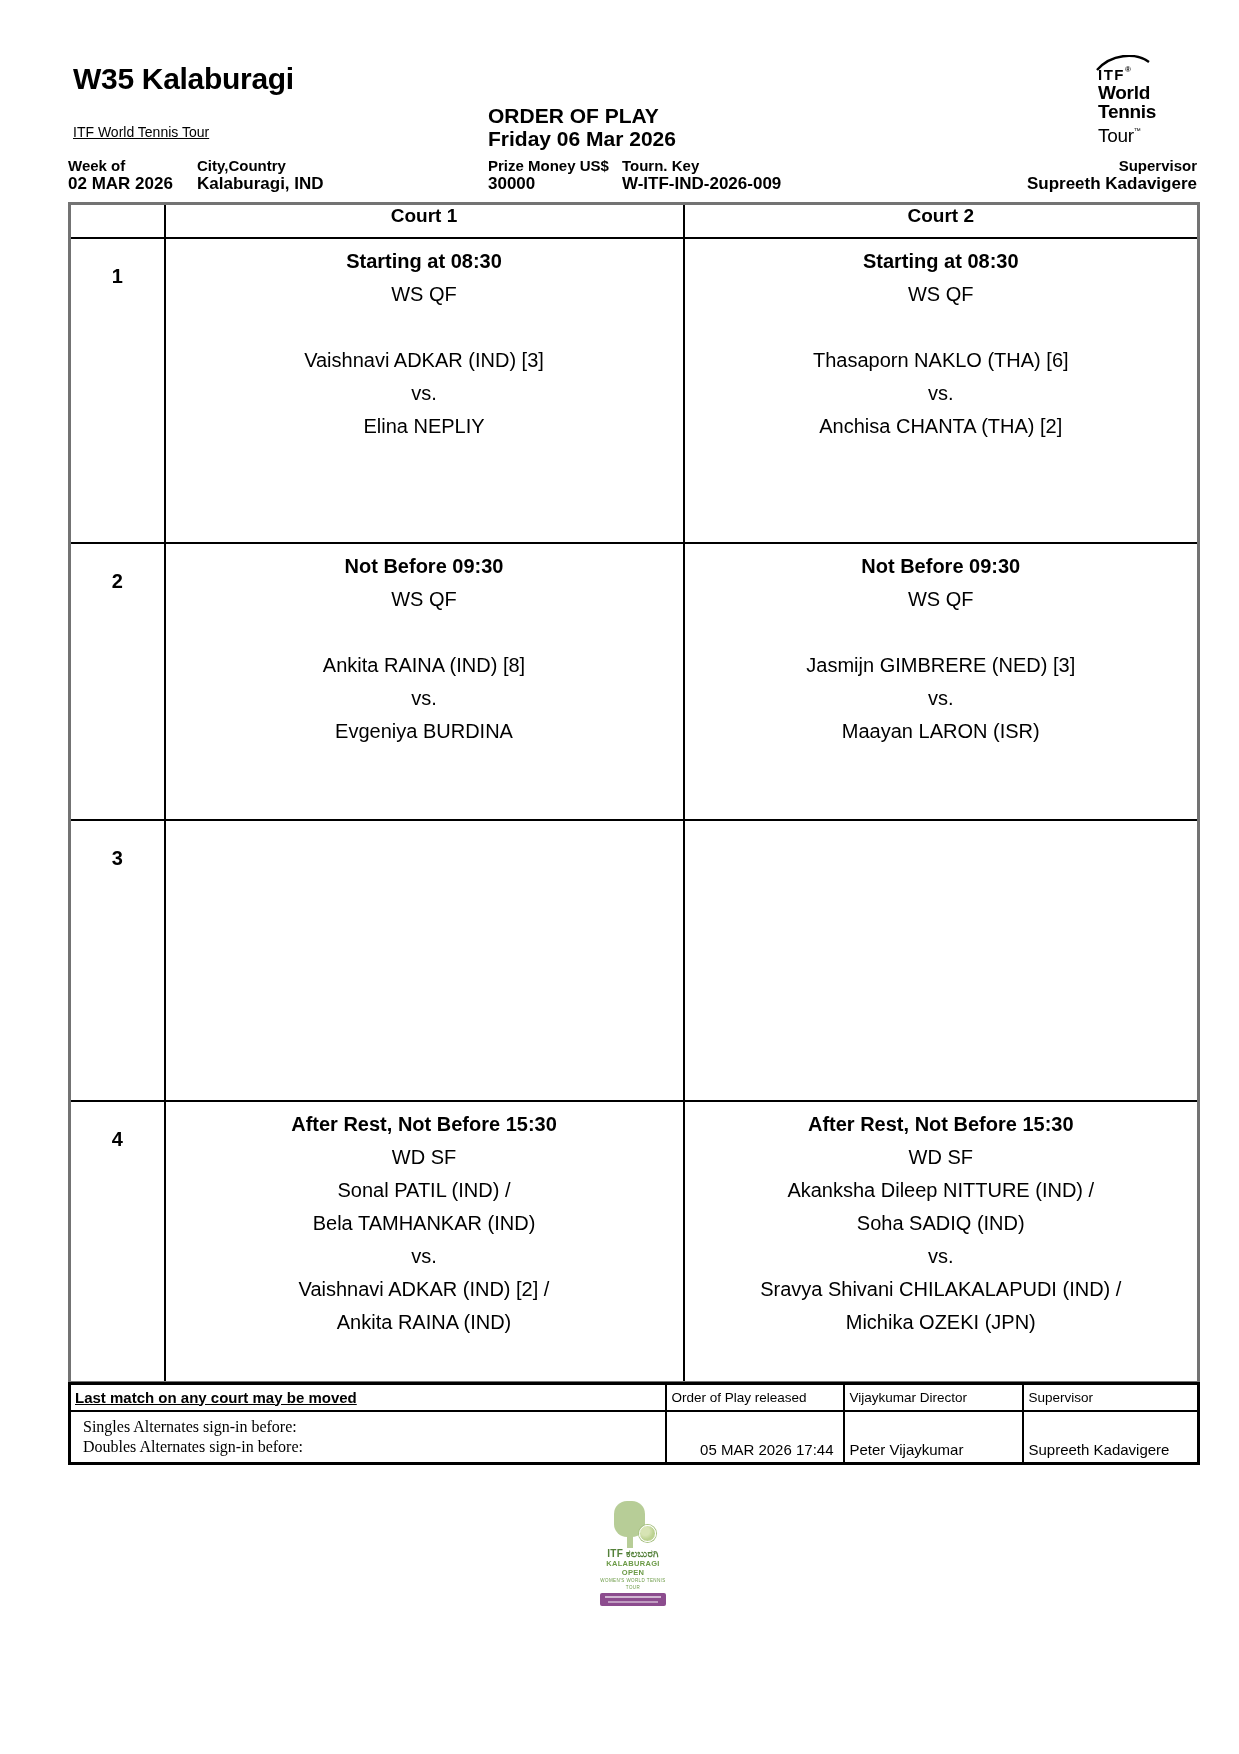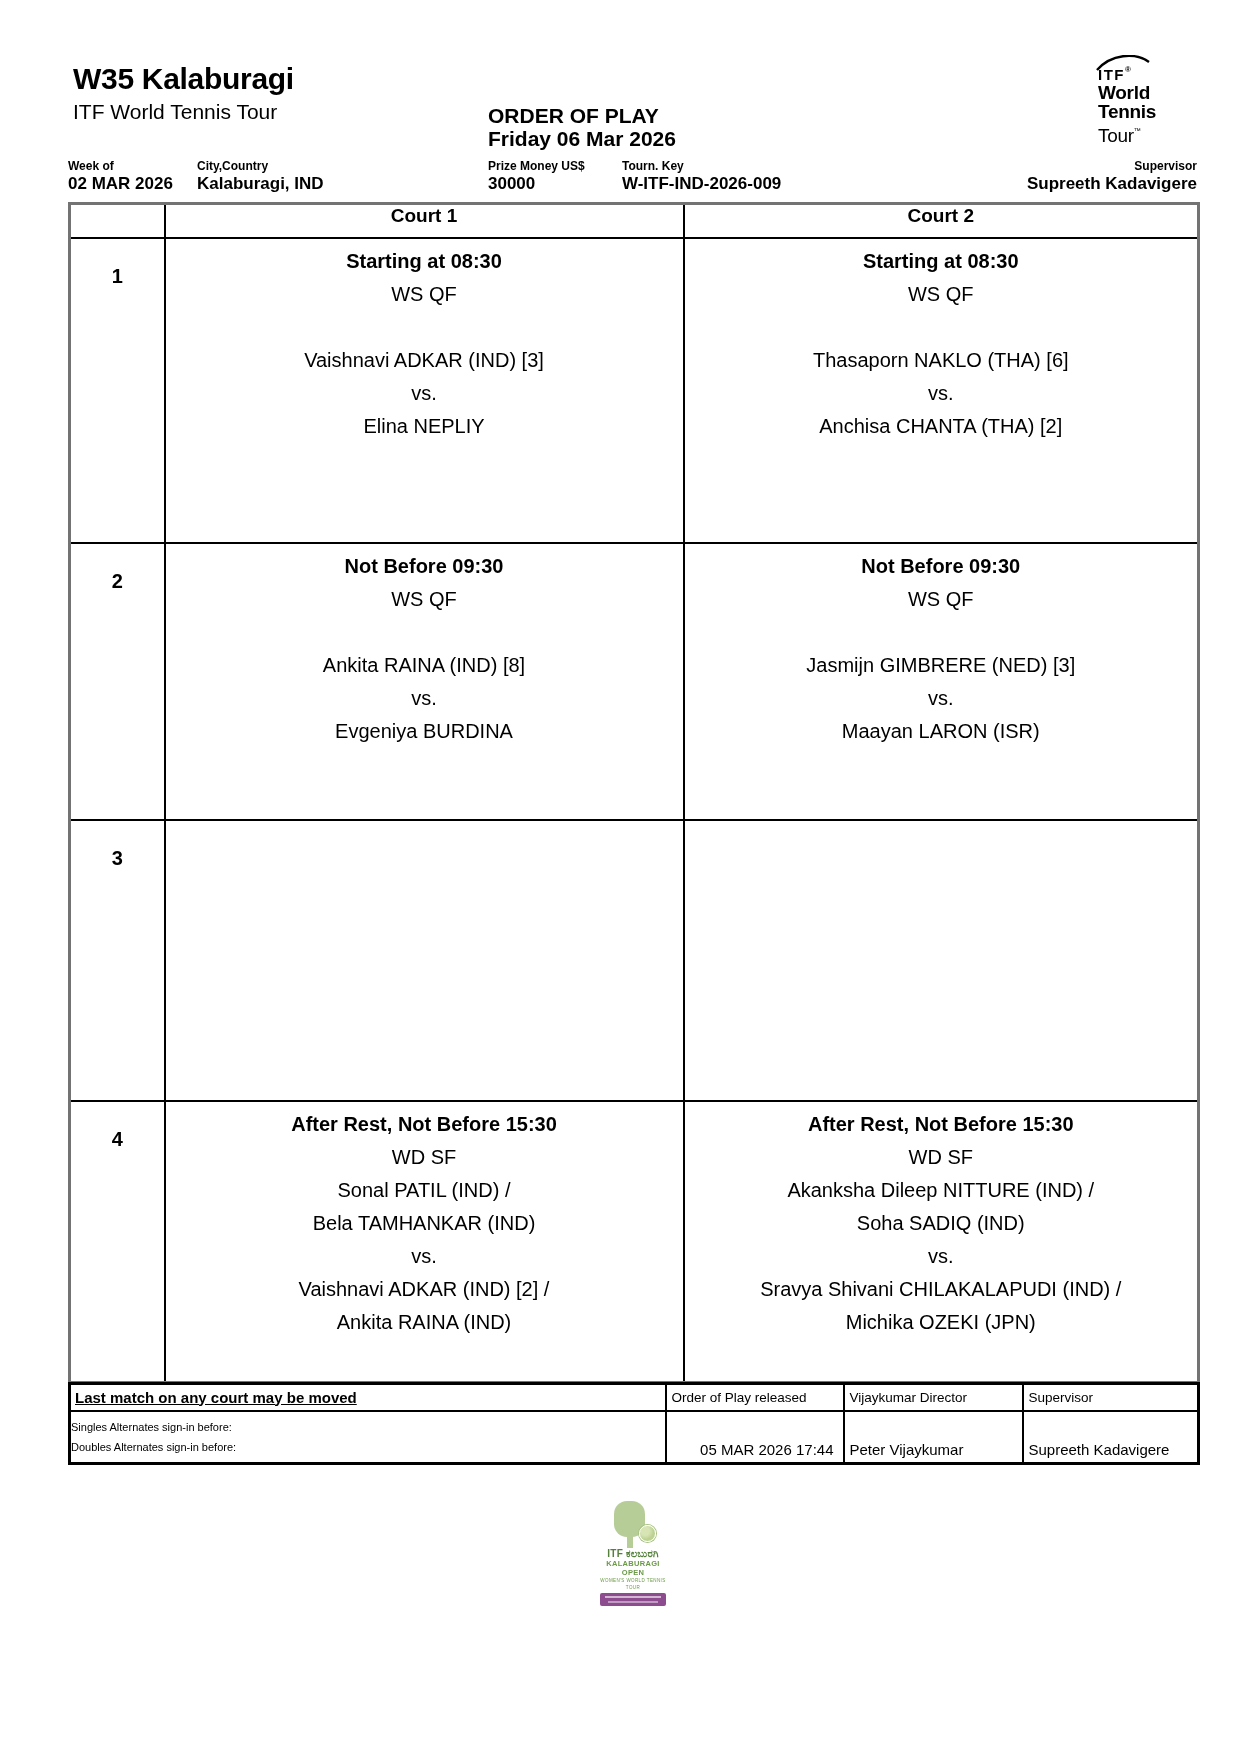--- a/index.html
+++ b/index.html
@@ -5,33 +5,33 @@
   html,body{margin:0;padding:0;}
   body{
     width:1239px;height:1754px;background:#ffffff;color:#000;
     font-family:"Liberation Sans", sans-serif;position:relative;
     -webkit-font-smoothing:antialiased;
   }
   .page{position:absolute;inset:0;overflow:hidden;}
 
   
   .doc-title{position:absolute;left:73px;top:62px;font-size:30px;font-weight:bold;letter-spacing:-0.3px;}
-  .doc-subtitle{position:absolute;left:73px;top:100px;font-size:21px;}
+  .doc-subtitle{position:absolute;left:73px;top:124px;font-size:14px;text-decoration:underline;}
   .oop-block{position:absolute;left:488px;top:104px;font-size:21px;font-weight:bold;line-height:23px;}
 
   .itf-logo{position:absolute;left:1098px;top:56px;width:90px;}
   .itf-arc{position:absolute;left:-3px;top:-1px;}
   .itf-abbr{position:relative;font-size:15px;font-weight:bold;letter-spacing:1.5px;padding-top:9px;}
   .itf-reg{font-size:8px;vertical-align:8px;letter-spacing:0;}
   .itf-word{font-size:19px;font-weight:bold;line-height:19px;letter-spacing:-0.3px;}
   .itf-tour{font-size:19px;font-weight:normal;line-height:20px;letter-spacing:-0.3px;}
   .itf-tm{font-size:7px;vertical-align:9px;}
 
   .info-col{position:absolute;top:159px;}
-  .info-label{font-size:12px;font-weight:bold;line-height:14px;}
+  .info-label{font-size:15px;font-weight:bold;line-height:14px;}
   .info-value{font-size:17px;font-weight:bold;line-height:22px;white-space:nowrap;}
   .info-right{right:42px;text-align:right;}
 
   
   .tables{position:absolute;left:68px;top:202px;width:1129px;}
   table{border-collapse:collapse;table-layout:fixed;width:1129px;}
   table.main{border:3px solid #737373;}
   table.main td{border:2px solid #000;vertical-align:top;text-align:center;padding:0;overflow:hidden;}
   .court-hdr td{height:32px;font-size:19px;font-weight:bold;vertical-align:middle;}
   .num-cell{font-size:20px;font-weight:bold;padding-top:26px !important;}
@@ -39,21 +39,21 @@
   .m-time{font-weight:bold;}
   .m-gap{height:33px;}
 
   table.foot{border:3px solid #000;margin-top:-2px;}
   table.foot td{border:2px solid #000;padding:0;overflow:hidden;}
   .f-row-a td{height:25px;vertical-align:middle;text-align:left;}
   .f-note{font-size:15px;font-weight:bold;text-decoration:underline;padding-left:4px !important;}
   .f-label{font-size:13.5px;padding-left:5px !important;}
   .f-row-b td{height:46px;}
   .f-signin{vertical-align:middle;text-align:left;}
-  .f-signin div{font-size:11px;line-height:20px;padding-left:0;}
+  .f-signin div{font-size:16px;line-height:20px;padding-left:12px;font-family:Liberation Serif, serif;}
   .f-released{text-align:right;vertical-align:bottom;font-size:15px;padding:0 9px 4px 0 !important;}
   .f-person{text-align:left;vertical-align:bottom;font-size:15px;padding:0 0 4px 5px !important;}
 
   
   .tourn-logo{position:absolute;left:599px;top:1500px;width:68px;text-align:center;}
   .r-zone{position:relative;height:48px;}
   .r-head{position:absolute;left:15px;top:1px;width:31px;height:36px;border-radius:13px;
     background:#b7cd97;
     background-image:repeating-linear-gradient(0deg,rgba(255,255,255,.45) 0 1px,transparent 1px 5px),
                      repeating-linear-gradient(90deg,rgba(255,255,255,.45) 0 1px,transparent 1px 5px);}

